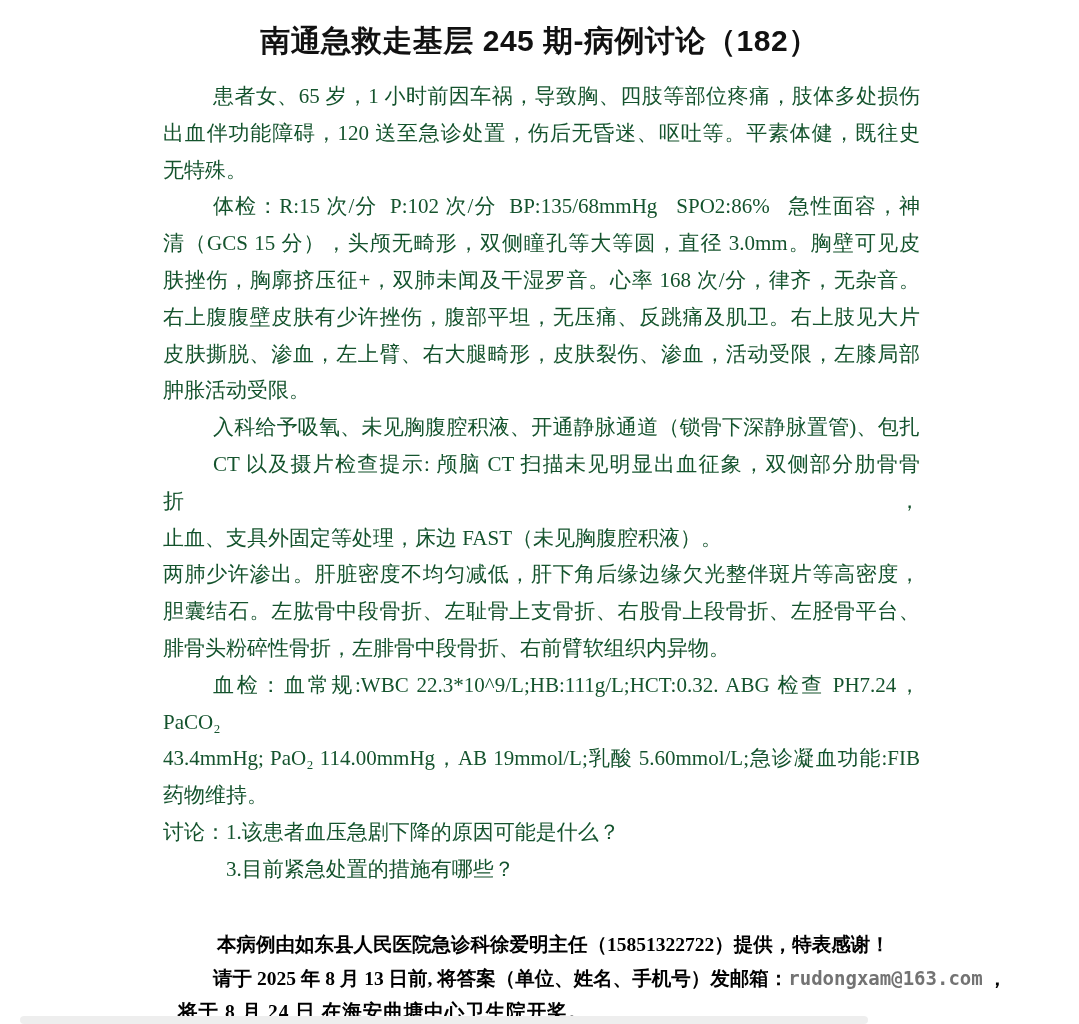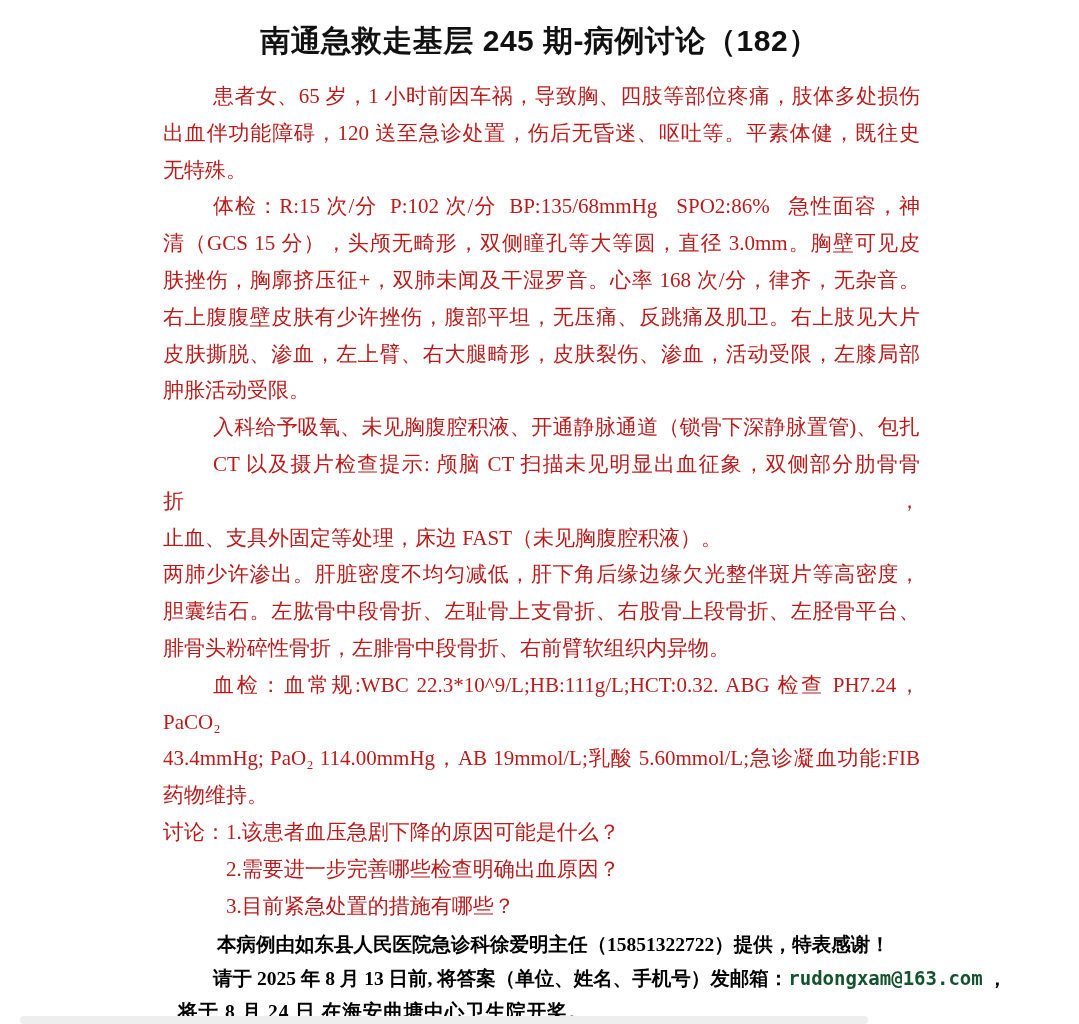--- a/index.html
+++ b/index.html
@@ -29,21 +29,21 @@
   }
   .content {
     margin-top: 16px;
     margin-left: 163px;
     width: 757px;
   }
   .doc-line {
     font-size: 21px;
     line-height: 36.8px;
     white-space: pre-wrap;
-    color: #b91c1c;
+    color: #14532d;
   }
   .doc-line.fill {
     text-align: justify;
     text-align-last: justify;
   }
   .doc-line.indent { text-indent: 50px; }
   .doc-line.indent2 { padding-left: 63px; }
   .footer {
     position: absolute;
     left: 163px;
@@ -54,21 +54,21 @@
     font-size: 19.5px;
     line-height: 33.5px;
   }
   .footer-line { white-space: nowrap; }
   .footer-line.credit { padding-left: 54px; }
   .footer-line.submit { padding-left: 50px; }
   .footer-line.award  { padding-left: 15px; letter-spacing: 1px; }
   .email {
     font-family: "DejaVu Sans Mono", monospace;
     font-weight: 700;
-    color: #14532d;
+    color: #737373;
     font-size: 19px;
     text-decoration: none;
     cursor: pointer;
   }
   .next-page-edge {
     position: absolute;
     left: 20px;
     bottom: 0;
     width: 848px;
     height: 8px;
@@ -95,21 +95,20 @@
       <div class="doc-line fill indent">入科给予吸氧、未见胸腹腔积液、开通静脉通道（锁骨下深静脉置管)、包扎</div>
       <div class="doc-line fill indent">CT 以及摄片检查提示: 颅脑 CT 扫描未见明显出血征象，双侧部分肋骨骨折，</div>
       <div class="doc-line">止血、支具外固定等处理，床边 FAST（未见胸腹腔积液）。</div>
       <div class="doc-line fill">两肺少许渗出。肝脏密度不均匀减低，肝下角后缘边缘欠光整伴斑片等高密度，</div>
       <div class="doc-line fill">胆囊结石。左肱骨中段骨折、左耻骨上支骨折、右股骨上段骨折、左胫骨平台、</div>
       <div class="doc-line">腓骨头粉碎性骨折，左腓骨中段骨折、右前臂软组织内异物。</div>
       <div class="doc-line fill indent">血检：血常规:WBC 22.3*10^9/L;HB:111g/L;HCT:0.32. ABG 检查 PH7.24，PaCO₂</div>
       <div class="doc-line fill">43.4mmHg; PaO₂ 114.00mmHg，AB 19mmol/L;乳酸 5.60mmol/L;急诊凝血功能:FIB</div>
       <div class="doc-line">药物维持。</div>
       <div class="doc-line">讨论：1.该患者血压急剧下降的原因可能是什么？</div>
-      <div class="doc-line indent2">2.需要进一步完善哪些检查明确出血原因？</div>
       <div class="doc-line indent2">3.目前紧急处置的措施有哪些？</div>
     </div>
 
   <div class="footer">
     <div class="footer-line credit">本病例由如东县人民医院急诊科徐爱明主任（15851322722）提供，特表感谢！</div>
     <div class="footer-line submit"><span>请于 2025 年 8 月 13 日前, 将答案（单位、姓名、手机号）发邮箱：</span><a class="email">rudongxam@163.com</a><span> ，</span></div>
     <div class="footer-line award">将于 8 月 24 日  在海安曲塘中心卫生院开奖。</div>
   </div>
 
   <div class="next-page-edge"></div>

